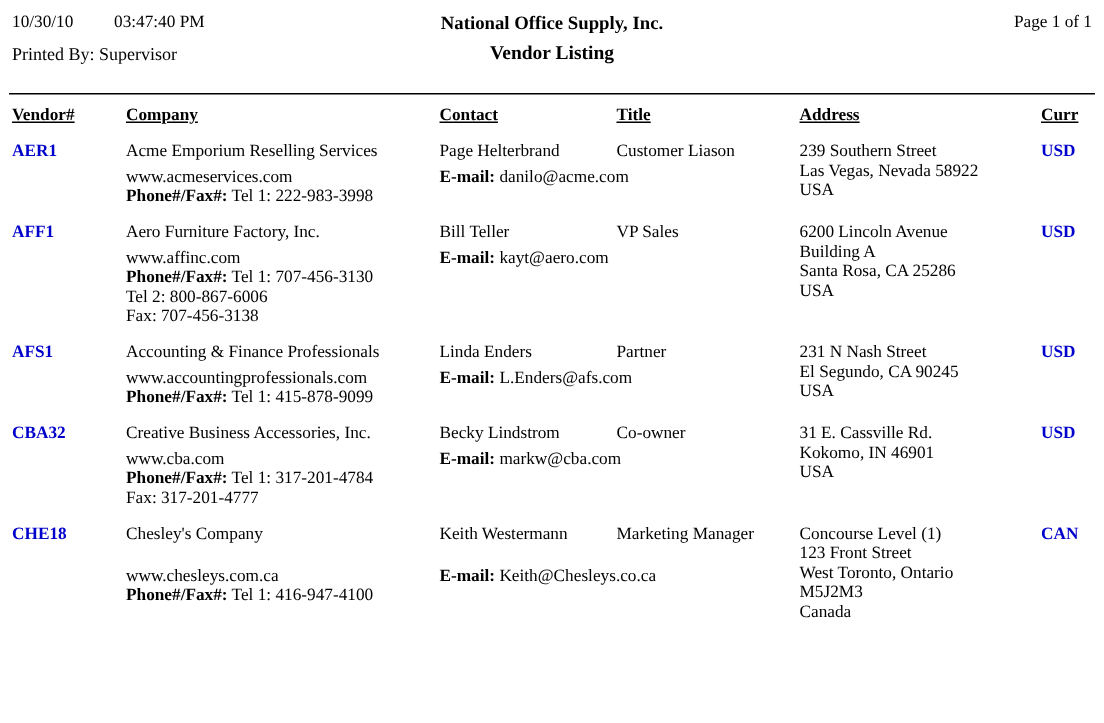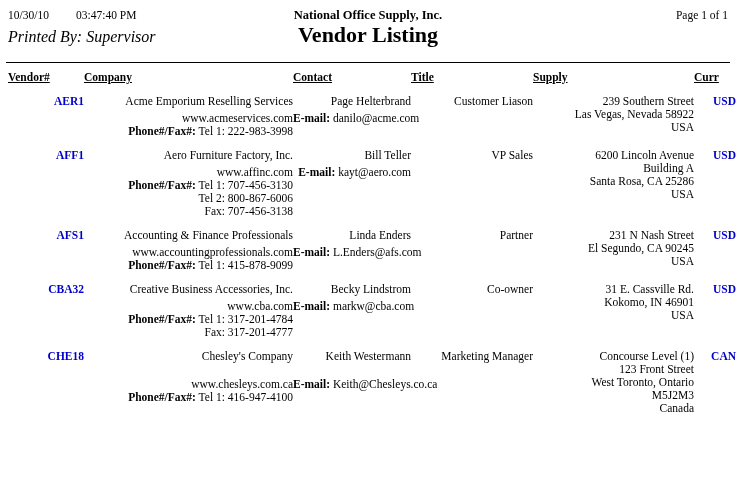--- a/index.html
+++ b/index.html
@@ -11,35 +11,35 @@
     font-size:11.5px; line-height:13px;
   }
   header { padding-top:9px; }
   .hline { position:relative; height:18px; }
   .h-date { position:absolute; left:8px; }
   .h-time { position:absolute; left:76px; }
   .h-center { position:absolute; left:0; right:0; text-align:center; }
   .h-company { font-weight:bold; font-size:12.5px; }
   .h-right { position:absolute; right:8px; }
   .hline2 { position:relative; height:27px; }
-  .h-printed { position:absolute; left:8px; top:3px; font-size:16px;font-style:italic; }
-  .h-title { font-size:22px; font-weight:bold; top:1px; }
+  .h-printed { position:absolute; left:8px; top:3px; font-size:12px; }
+  .h-title { font-size:13px; font-weight:bold; top:1px; }
   .rule { border-top:1px solid #000; margin:8px 6px 8px 6px; }
 
   .grid {
     display:grid;
     grid-template-columns:76px 209px 118px 122px 161px 42px;
     padding-left:8px;
     align-items:start;
   }
   .colhead { margin-bottom:11px; font-weight:bold; }
   .colhead .u { text-decoration:underline; }
 
   .vrow { margin-bottom:11px; }
-  .cell { white-space:nowrap;text-align:right; }
+  .cell { white-space:nowrap; }
   .pre { white-space:pre; }
   .vlink { color:var(--accent,#0000CC); font-weight:bold; }
   .c-vendor { grid-column:1; grid-row:1; }
   .c-company { grid-column:2; grid-row:1; }
   .c-contact { grid-column:3; grid-row:1; }
   .c-title { grid-column:4; grid-row:1; }
   .c-address { grid-column:5; grid-row:1 / span 2; }
   .c-curr { grid-column:6; grid-row:1; }
   .c-sub { margin-top:4px; }
   .c-web { grid-column:2; grid-row:2; }
@@ -65,21 +65,21 @@
     </div>
   </header>
 
   <div class="rule"></div>
 
   <div class="grid colhead">
     <span class="u">Vendor#</span>
     <span class="u">Company</span>
     <span class="u">Contact</span>
     <span class="u">Title</span>
-    <span class="u">Supply</span>
+    <span class="u">Address</span>
     <span class="u">Curr</span>
   </div>
 
   <div class="grid vrow">
     <span class="cell vlink c-vendor">AER1</span>
     <span class="cell c-company">Acme Emporium Reselling Services</span>
     <span class="cell c-contact">Page Helterbrand</span>
     <span class="cell c-title">Customer Liason</span>
     <span class="cell pre c-address">239 Southern Street
 Las Vegas, Nevada 58922

